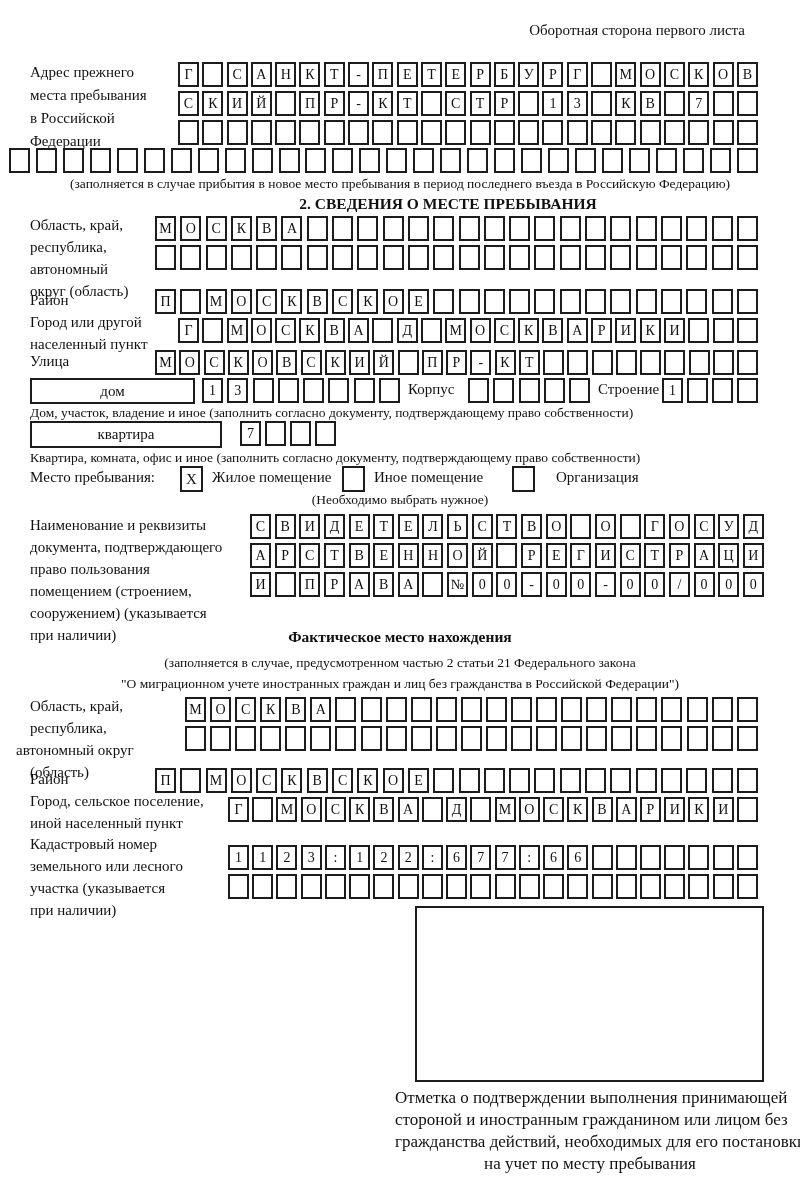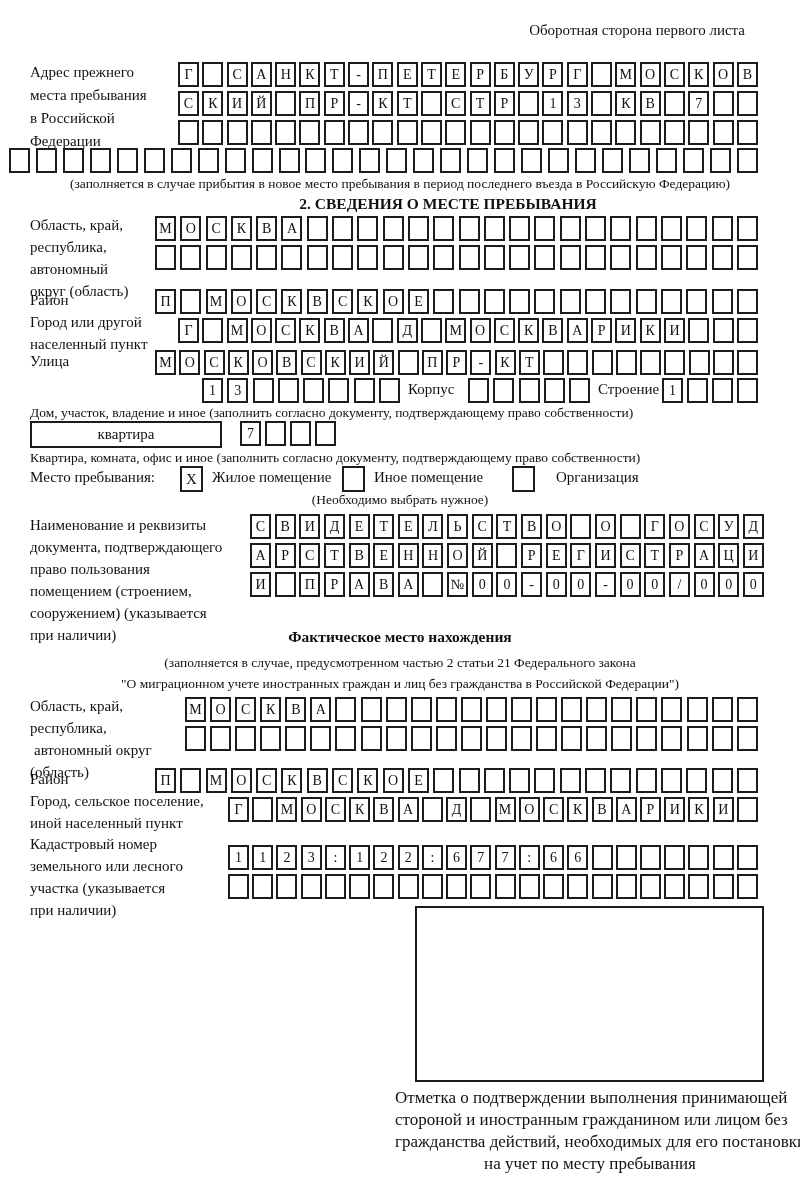--- a/index.html
+++ b/index.html
@@ -284,20 +284,21 @@
       <span class="cell"></span>
       <span class="cell"></span>
       <span class="cell"></span>
       <span class="cell"></span>
       <span class="cell"></span>
       <span class="cell"></span>
       <span class="cell"></span>
       <span class="cell"></span>
     </div>
 
+  <div class="labelbox" style="left:30px;top:378px;width:165px;height:26px;">дом</div>
   <div class="cellrow" style="left:202px;top:378px;width:198px;">
       <span class="cell">1</span>
       <span class="cell">3</span>
       <span class="cell"></span>
       <span class="cell"></span>
       <span class="cell"></span>
       <span class="cell"></span>
       <span class="cell"></span>
       <span class="cell"></span>
     </div>
@@ -411,21 +412,21 @@
       <span class="cell">0</span>
       <span class="cell">0</span>
     </div>
 
   <div class="title" style="top:628px;">Фактическое место нахождения</div>
   <div class="cap centerline" style="top:655px;">(заполняется в случае, предусмотренном частью 2 статьи 21 Федерального закона</div>
   <div class="cap centerline" style="top:676px;">"О миграционном учете иностранных граждан и лиц без гражданства в Российской Федерации")</div>
 
   <div class="lbl" style="left:30px;top:698px;">Область, край,</div>
   <div class="lbl" style="left:30px;top:720px;">республика,</div>
-  <div class="lbl" style="left:34px;top:742px;">автономный округ</div>
+  <div class="lbl" style="left:16px;top:742px;">автономный округ</div>
   <div class="lbl" style="left:30px;top:764px;">(область)</div>
   <div class="cellrow" style="left:185px;top:697px;width:573px;">
       <span class="cell">М</span>
       <span class="cell">О</span>
       <span class="cell">С</span>
       <span class="cell">К</span>
       <span class="cell">В</span>
       <span class="cell">А</span>
       <span class="cell"></span>
       <span class="cell"></span>

